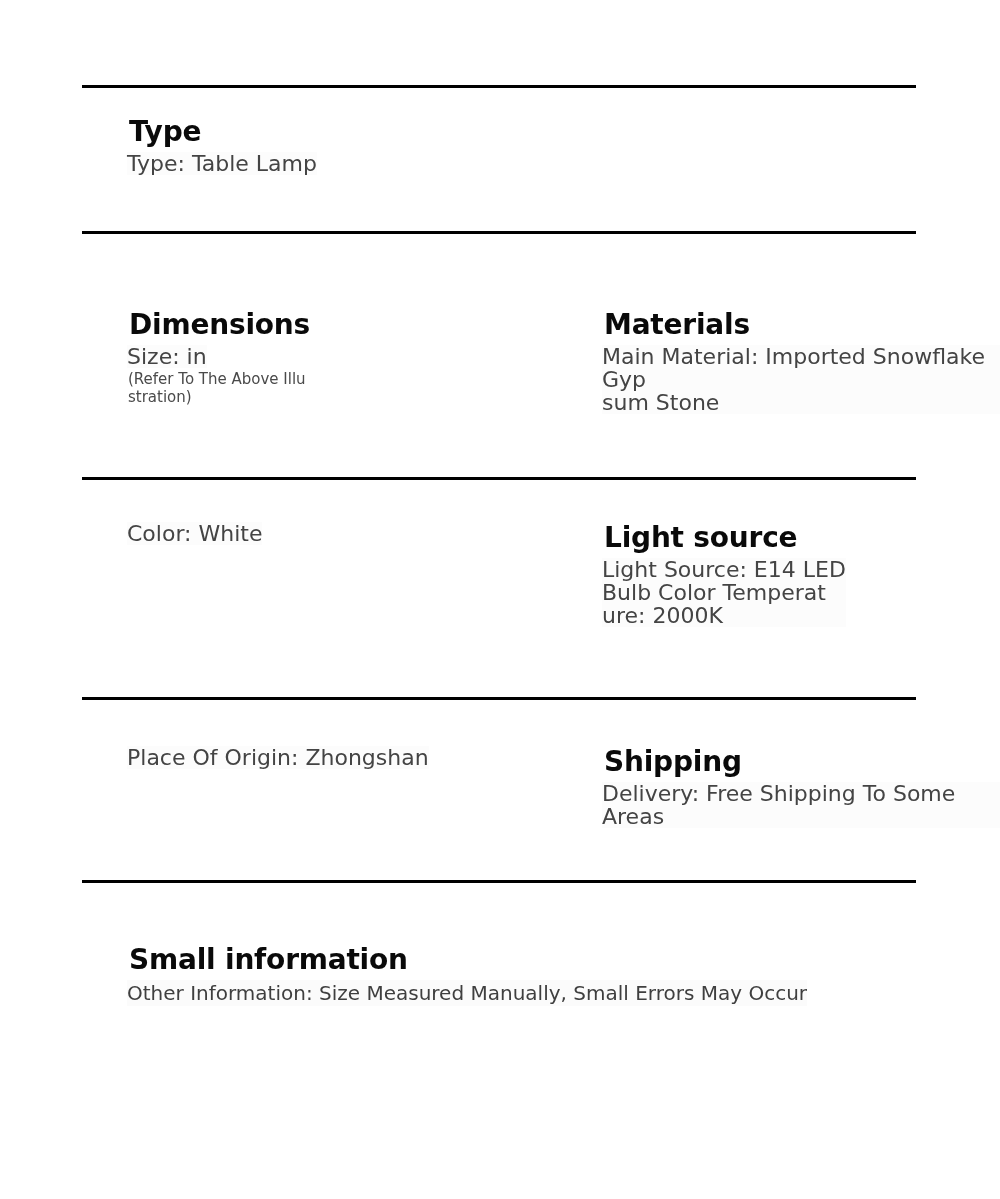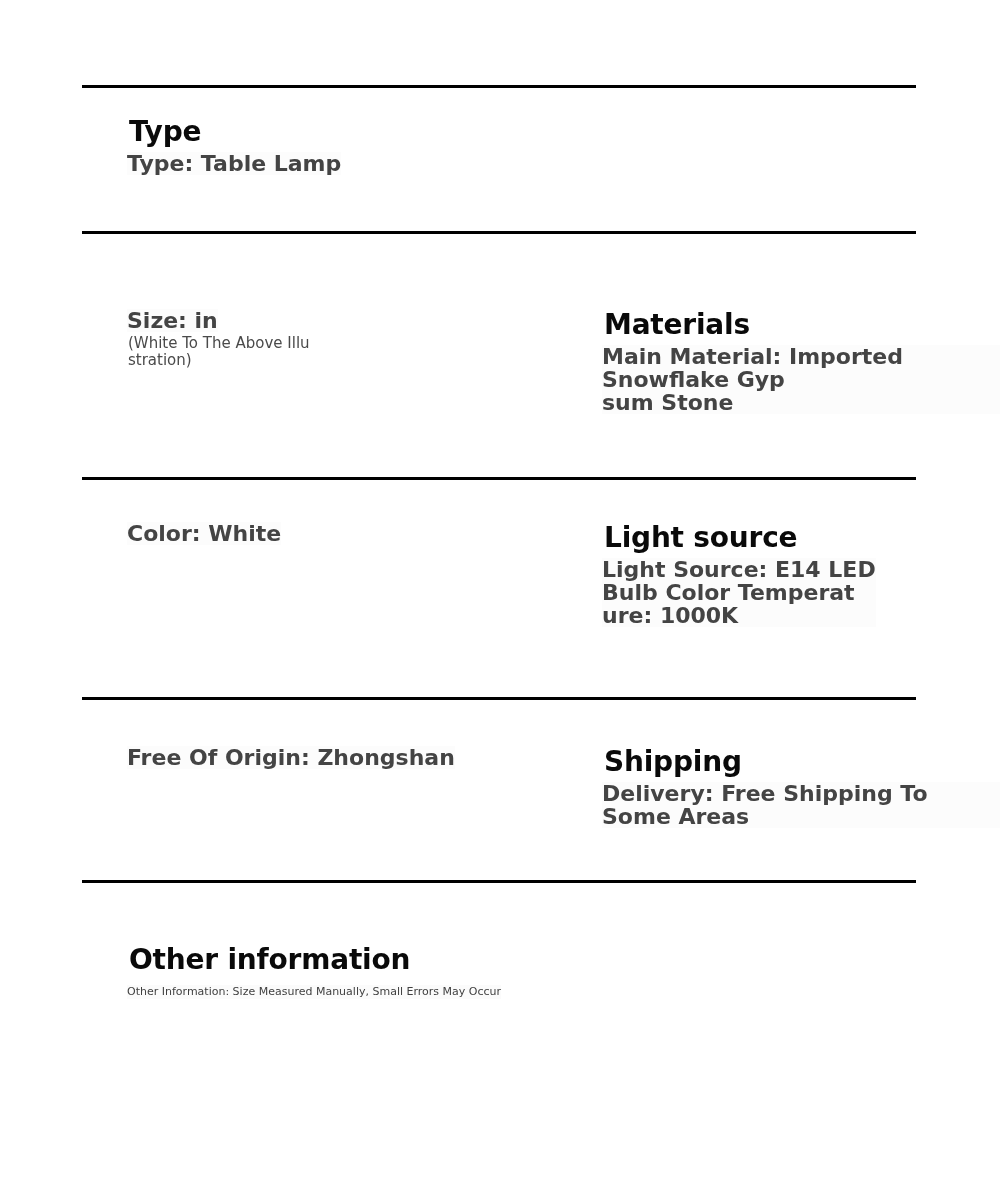--- a/index.html
+++ b/index.html
@@ -58,40 +58,40 @@
     font-weight: 700;
     line-height: 1.15;
     color: #0a0a0a;
     letter-spacing: -0.2px;
     white-space: nowrap;
   }
 
   .body-text {
     margin: 0;
     font-size: 22px;
-    font-weight: 700;
+    font-weight: 400;
     line-height: 1.05;
     color: #444444;
     white-space: pre-line;
     background: linear-gradient(#fcfcfc, #fcfcfc);
     display: inline-block;
   }
 
   .note-text {
     margin: 3px 0 0 1px;
     font-size: 15px;
     font-weight: 400;
     line-height: 1.15;
     color: #4a4a4a;
     white-space: pre-line;
   }
 
   .small-body {
     margin: 0;
-    font-size: 11px;
+    font-size: 20px;
     font-weight: 400;
     line-height: 1.3;
     color: #3f3f3f;
     white-space: nowrap;
     background: linear-gradient(#fbfbfb, #fbfbfb);
     display: inline-block;
   }
 
   
   .sec-type        { top: 116px; }
@@ -116,53 +116,54 @@
 
   <div class="section sec-type">
     <div class="col col-left">
       <h2 class="heading">Type</h2>
       <p class="body-text">Type: Table Lamp</p>
     </div>
   </div>
 
   <div class="section sec-dimensions">
     <div class="col col-left">
+      <h2 class="heading">Dimensions</h2>
       <p class="body-text">Size: in</p>
-      <p class="note-text">(White To The Above Illu
+      <p class="note-text">(Refer To The Above Illu
 stration)</p>
     </div>
     <div class="col col-right">
       <h2 class="heading">Materials</h2>
       <p class="body-text">Main Material: Imported Snowflake Gyp
 sum Stone</p>
     </div>
   </div>
 
   <div class="section sec-colors">
     <div class="col col-left">
       <p class="body-text">Color: White</p>
     </div>
     <div class="col col-right">
       <h2 class="heading">Light source</h2>
       <p class="body-text">Light Source: E14 LED
  Bulb Color Temperat
-ure: 1000K</p>
+ure: 2000K</p>
     </div>
   </div>
 
   <div class="section sec-origin">
     <div class="col col-left">
-      <p class="body-text">Free Of Origin: Zhongshan</p>
+      <p class="body-text">Place Of Origin: Zhongshan</p>
     </div>
     <div class="col col-right">
       <h2 class="heading">Shipping</h2>
       <p class="body-text">Delivery: Free Shipping To Some Areas</p>
     </div>
   </div>
 
   <div class="section sec-other">
     <div class="col col-left">
-      <h2 class="heading">Other information</h2>
+      <h2 class="heading">Small information</h2>
       <p class="small-body">Other Information: Size Measured Manually, Small Errors May Occur</p>
     </div>
   </div>
 
 </div>
 
 </body></html>

